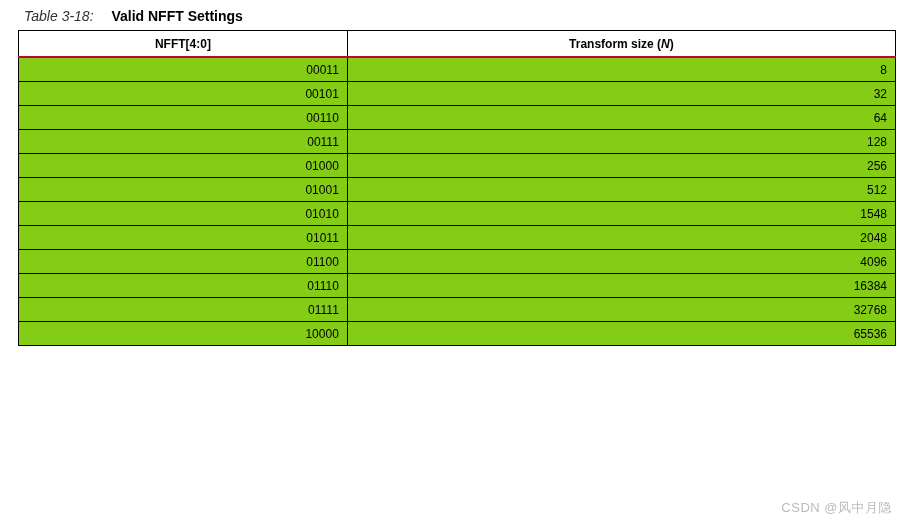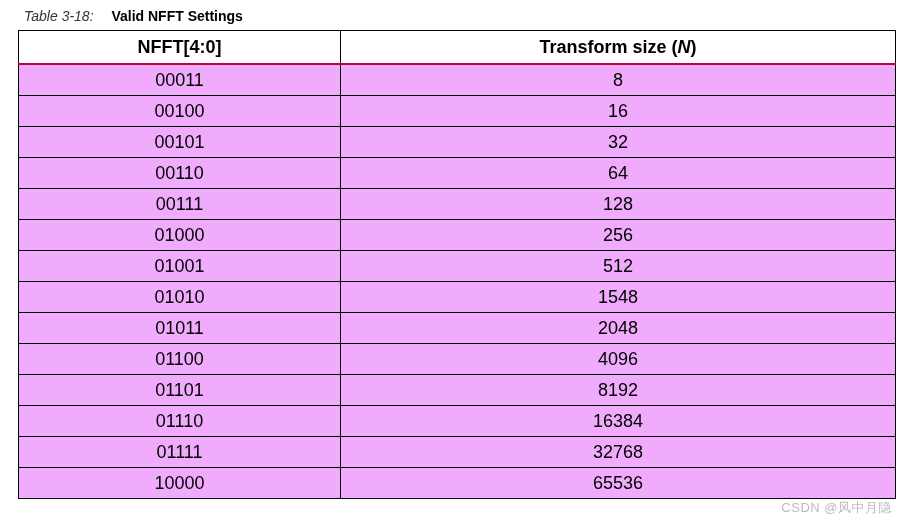--- a/index.html
+++ b/index.html
@@ -23,36 +23,36 @@
       margin-top: 12px;
     }
     .caption-title {
       font-weight: bold;
       color: #000;
       margin-top: 24px;
     }
     table {
       width: 100%;
       border-collapse: collapse;
-      font-size: 18px;
+      font-size: 12px;
       padding-left: 36px;
     }
     th {
       font-weight: bold;
       padding: 6px 8px 5px 8px;
       border: 1px solid #000;
       border-bottom: 2px solid #c20430;
       text-align: center;
       background: #fff;
     }
     td {
       border: 1px solid #000;
       padding: 5px 8px 4px 8px;
-      text-align: center;
-      background: #f0abfc;
+      text-align: right;
+      background: #84cc16;
     }
     .n-italic { font-style: italic; }
     .watermark {
       position: absolute;
       bottom: 8px;
       right: 22px;
       font-size: 13px;
       color: rgba(120,120,120,0.5);
       letter-spacing: 0.5px;
       pointer-events: none;
@@ -75,24 +75,20 @@
         <span>Transform size (</span><span class="n-italic">N</span><span>)</span>
       </th>
     </tr>
   </thead>
   <tbody id="tbody">
       <tr>
         <td>00011</td>
         <td>8</td>
       </tr>
       <tr>
-        <td>00100</td>
-        <td>16</td>
-      </tr>
-      <tr>
         <td>00101</td>
         <td>32</td>
       </tr>
       <tr>
         <td>00110</td>
         <td>64</td>
       </tr>
       <tr>
         <td>00111</td>
         <td>128</td>
@@ -111,24 +107,20 @@
       </tr>
       <tr>
         <td>01011</td>
         <td>2048</td>
       </tr>
       <tr>
         <td>01100</td>
         <td>4096</td>
       </tr>
       <tr>
-        <td>01101</td>
-        <td>8192</td>
-      </tr>
-      <tr>
         <td>01110</td>
         <td>16384</td>
       </tr>
       <tr>
         <td>01111</td>
         <td>32768</td>
       </tr>
       <tr>
         <td>10000</td>
         <td>65536</td>

